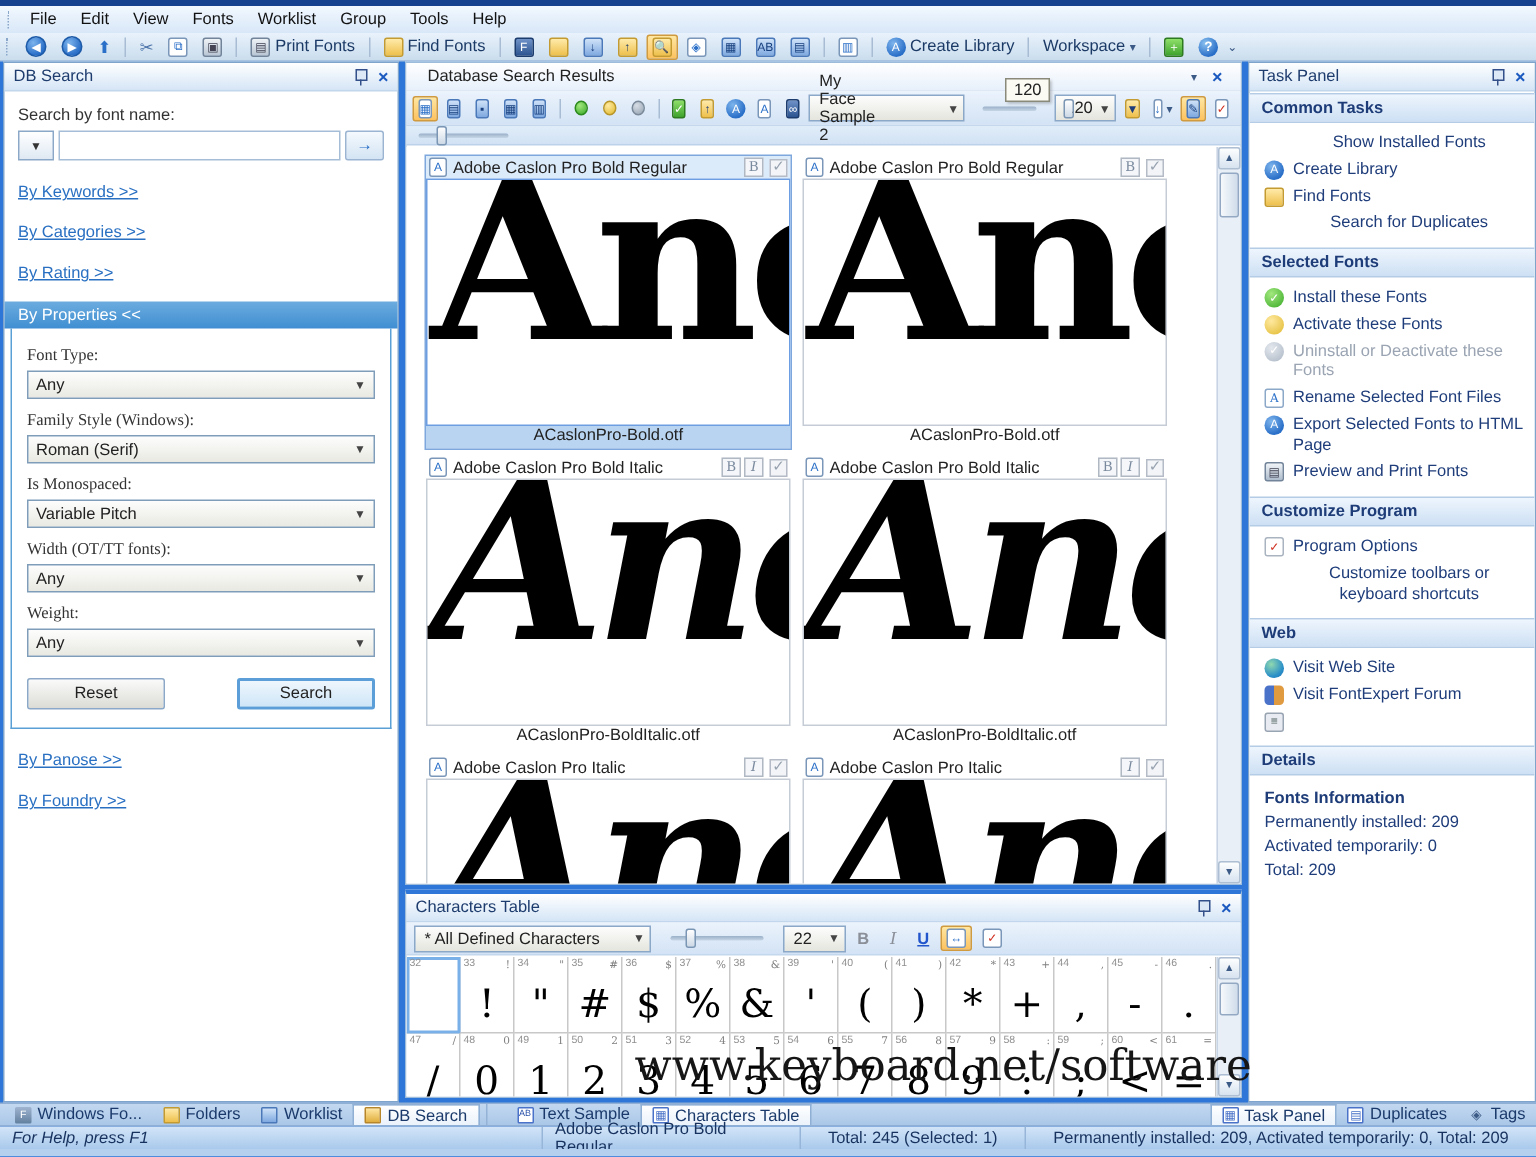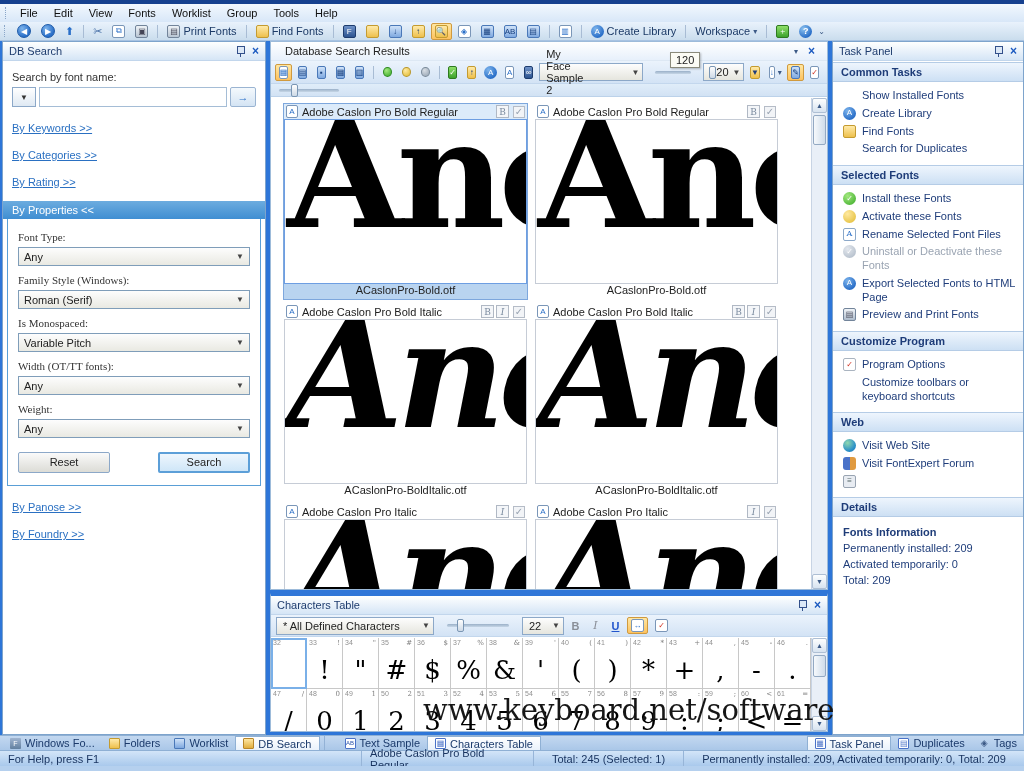--- a/index.html
+++ b/index.html
@@ -133,21 +133,21 @@
                font-size:29px; color:#161616; white-space:nowrap; letter-spacing:0; }
   .chars-vscroll { position:absolute; top:42px; right:0; bottom:0; width:16px; background:#e9eff7; border-left:1px solid #c8d4e4; }
 
   
   #task-panel { left:832px; top:41px; width:192px; height:694px; }
   .task-body { position:absolute; top:20px; left:0; right:0; bottom:0; overflow:hidden; background:#fff; }
   .task-sec-header { background:linear-gradient(#eef5fd,#cde0f4); border-top:1px solid #b5cce6; border-bottom:1px solid #b5cce6;
                      color:#1e3c78; font-weight:bold; padding:3px 8px; }
   .task-sec-body { padding:5px 2px 7px; }
   .task-item { display:flex; align-items:flex-start; gap:6px; padding:2px 4px 2px 8px; color:#1f3d7a; cursor:pointer; line-height:1.25; }
-  .task-item.noicon { padding-left:27px; }
+  .task-item.noicon { padding-left:27px;text-align:center; }
   .task-item.dis { color:#9aa4b2; cursor:default; }
   .task-label { flex:1; }
   .ico { width:13px; height:13px; flex:none; display:inline-flex; align-items:center; justify-content:center;
          font-size:9px; border-radius:2px; }
   .ico-library, .ico-export { background:radial-gradient(circle at 35% 30%,#7db4ec,#2a6fc8 70%); border-radius:50%; color:#fff; }
   .ico-library::before, .ico-export::before { content:"A"; font-size:8px; }
   .ico-find { background:linear-gradient(#ffeaa9,#eec04c); border:1px solid #c49b30; }
   .ico-install { background:radial-gradient(circle at 35% 30%,#a2e87e,#38a926); border-radius:50%; color:#fff; }
   .ico-install::before { content:"✓"; font-size:8px; }
   .ico-activate { background:radial-gradient(circle at 35% 30%,#ffe9a0,#e0b92e); border-radius:50%; }
@@ -186,21 +186,21 @@
   .tico-chars-table::before, .tico-task-panel::before { content:"▦"; font-size:8px; }
   .tico-properties { background:#fff; border:1px solid #4a72c8; color:#4a72c8; }
   .tico-properties::before { content:"▤"; font-size:8px; }
   .tico-tags { color:#3c5a86; font-size:9px; }
   .tico-tags::before { content:"◈"; }
 
   .statusbar { position:absolute; left:0; top:750px; width:1024px; height:16px;
                background:linear-gradient(#d3e5f8,#a9c9ec); border-top:1px solid #8fb0d4;
                display:flex; align-items:center; color:#17325e; }
   .status-seg { padding:0 8px; border-right:1px solid #97b5d8; height:100%; display:flex; align-items:center; }
-  .status-seg:nth-child(1) { flex:1; }
+  .status-seg:nth-child(1) { flex:1;font-style:italic; }
   .status-seg:nth-child(2) { width:172px; }
   .status-seg:nth-child(3) { width:150px; justify-content:center; }
   .status-seg:nth-child(4) { width:340px; justify-content:center; border-right:none; }
   .bottom-strip { position:absolute; left:0; top:766px; width:1024px; height:5px; background:#b5d0ee; }
 </style>
 </head>
 <body>
 
 <div class="top-strip"></div>
 
@@ -747,27 +747,27 @@
       <div class="task-sec-header">Selected Fonts</div>
       <div class="task-sec-body">
         <div class="task-item">
           <span class="ico ico-install"></span>
           <span class="task-label">Install these Fonts</span>
         </div>
         <div class="task-item">
           <span class="ico ico-activate"></span>
           <span class="task-label">Activate these Fonts</span>
         </div>
-        <div class="task-item">
-          <span class="ico ico-rename"></span>
-          <span class="task-label">Rename Selected Font Files</span>
-        </div>
         <div class="task-item dis">
           <span class="ico ico-uninstall"></span>
           <span class="task-label">Uninstall or Deactivate these Fonts</span>
+        </div>
+        <div class="task-item">
+          <span class="ico ico-rename"></span>
+          <span class="task-label">Rename Selected Font Files</span>
         </div>
         <div class="task-item">
           <span class="ico ico-export"></span>
           <span class="task-label">Export Selected Fonts to HTML Page</span>
         </div>
         <div class="task-item">
           <span class="ico ico-print"></span>
           <span class="task-label">Preview and Print Fonts</span>
         </div>
       </div>

